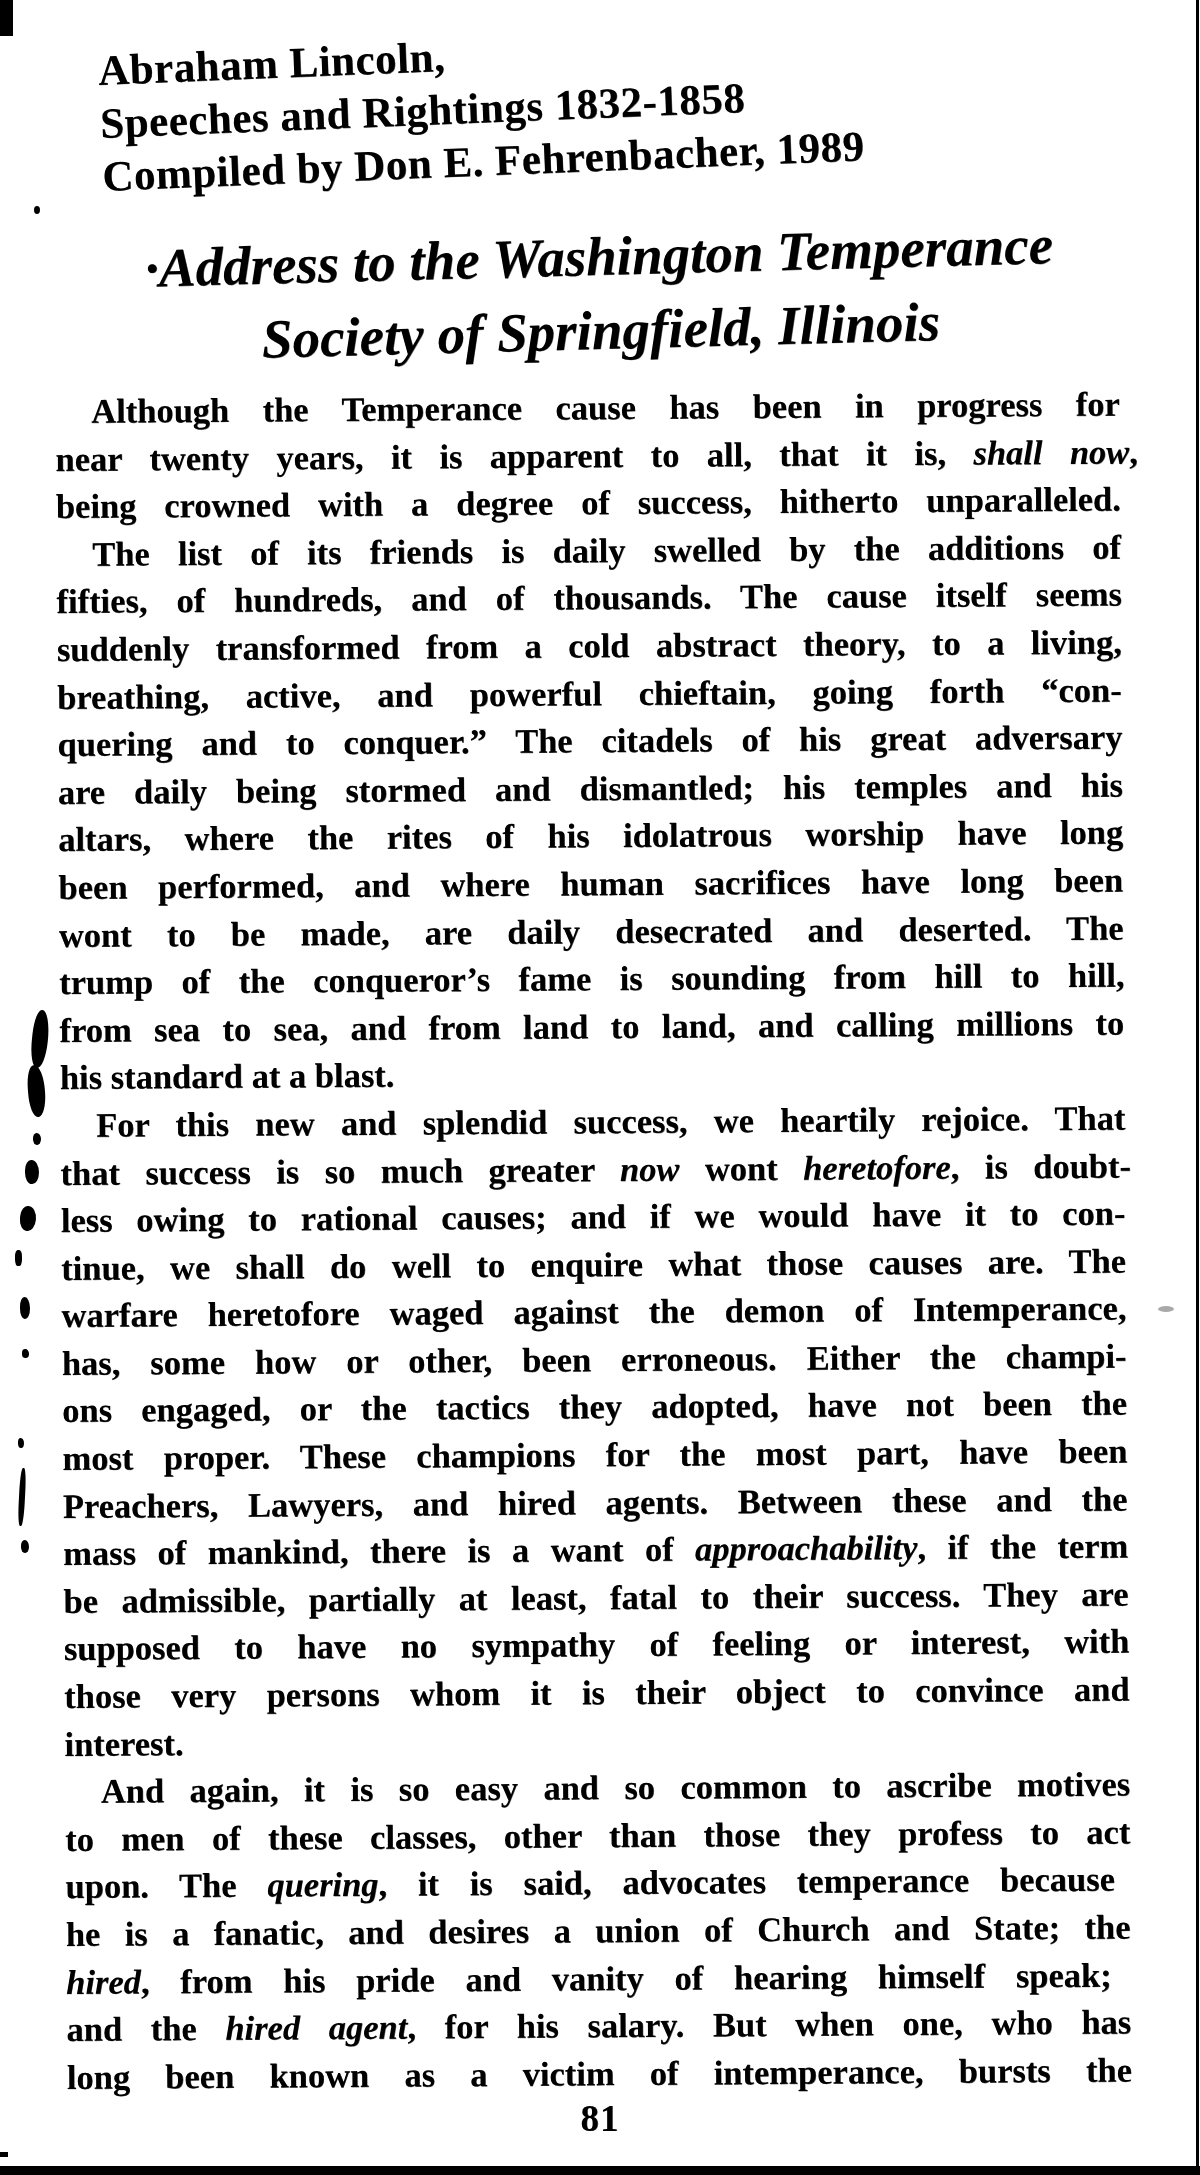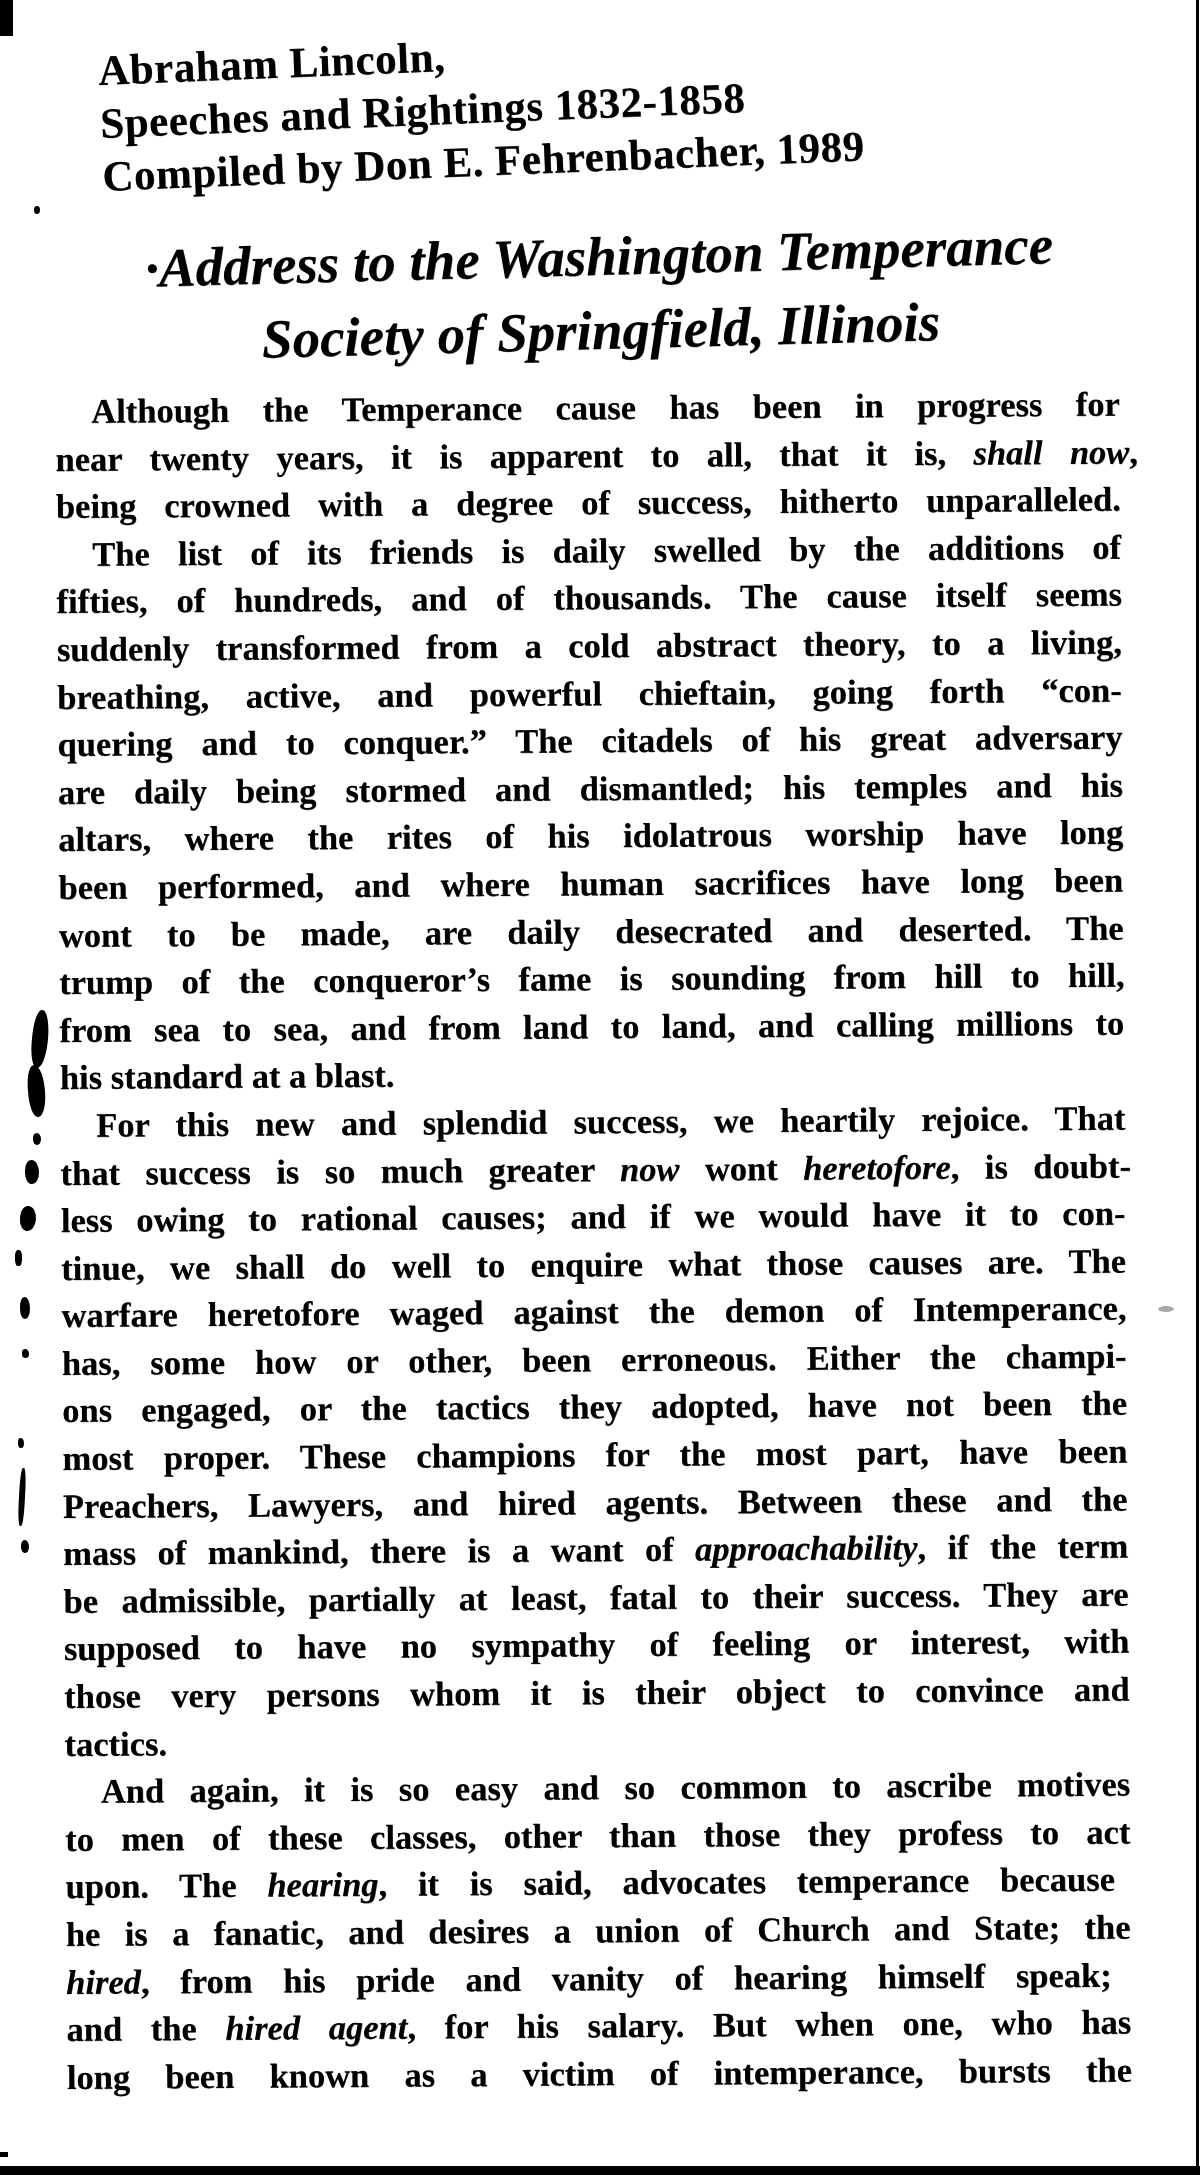--- a/index.html
+++ b/index.html
@@ -111,30 +111,31 @@
       <div class="line"><span class="inner" style="word-spacing: 16.73px;"><span>tinue, we shall do well to enquire what those causes are. The</span></span></div>
       <div class="line"><span class="inner" style="word-spacing: 21.29px;"><span>warfare heretofore waged against the demon of Intemperance,</span></span></div>
       <div class="line"><span class="inner" style="word-spacing: 21.33px;"><span>has, some how or other, been erroneous. Either the champi-</span></span></div>
       <div class="line"><span class="inner" style="word-spacing: 20.5px;"><span>ons engaged, or the tactics they adopted, have not been the</span></span></div>
       <div class="line"><span class="inner" style="word-spacing: 21.67px;"><span>most proper. These champions for the most part, have been</span></span></div>
       <div class="line"><span class="inner" style="word-spacing: 21px;"><span>Preachers, Lawyers, and hired agents. Between these and the</span></span></div>
       <div class="line"><span class="inner" style="word-spacing: 12.82px;"><span>mass of mankind, there is a want of </span><span class="it">approachability</span><span>, if the term</span></span></div>
       <div class="line"><span class="inner" style="word-spacing: 14.8px;"><span>be admissible, partially at least, fatal to their success. They are</span></span></div>
       <div class="line"><span class="inner" style="word-spacing: 25.67px;"><span>supposed to have no sympathy of feeling or interest, with</span></span></div>
       <div class="line"><span class="inner" style="word-spacing: 21.7px;"><span>those very persons whom it is their object to convince and</span></span></div>
-      <div class="line short"><span class="inner"><span>tactics.</span></span></div>
+      <div class="line short"><span class="inner"><span>interest.</span></span></div>
       <div class="line first"><span class="inner" style="word-spacing: 16.73px;"><span>And again, it is so easy and so common to ascribe motives</span></span></div>
       <div class="line"><span class="inner" style="word-spacing: 18.73px;"><span>to men of these classes, other than those they profess to act</span></span></div>
-      <div class="line"><span class="inner" style="word-spacing: 22.13px;"><span>upon. The </span><span class="it">hearing</span><span>, it is said, advocates temperance because</span></span></div>
+      <div class="line"><span class="inner" style="word-spacing: 22.13px;"><span>upon. The </span><span class="it">quering</span><span>, it is said, advocates temperance because</span></span></div>
       <div class="line"><span class="inner" style="word-spacing: 15.75px;"><span>he is a fanatic, and desires a union of Church and State; the</span></span></div>
       <div class="line"><span class="inner" style="word-spacing: 22.11px;"><span class="it">hired</span><span>, from his pride and vanity of hearing himself speak;</span></span></div>
       <div class="line"><span class="inner" style="word-spacing: 20px;"><span>and the </span><span class="it">hired agent</span><span>, for his salary. But when one, who has</span></span></div>
       <div class="line"><span class="inner" style="word-spacing: 26.56px;"><span>long been known as a victim of intemperance, bursts the</span></span></div>
     </div>
 
+  <div class="pageno">81</div>
 
   <div class="art" style="left:0;top:0;width:13px;height:36px;"></div>
   <div class="art" style="left:1196px;top:0;width:3px;height:2175px;"></div>
   <div class="art" style="left:0;top:2166px;width:1200px;height:9px;"></div>
   <div class="art" style="left:34px;top:206px;width:6px;height:8px;border-radius:50%;"></div>
   <div class="art blob" style="left:32px;top:1010px;width:16px;height:58px;transform:rotate(6deg);"></div>
   <div class="art blob" style="left:28px;top:1065px;width:17px;height:52px;transform:rotate(-4deg);"></div>
   <div class="art blob" style="left:33px;top:1133px;width:8px;height:12px;"></div>
   <div class="art blob" style="left:25px;top:1160px;width:14px;height:24px;"></div>
   <div class="art blob" style="left:20px;top:1206px;width:16px;height:25px;transform:rotate(5deg);"></div>

